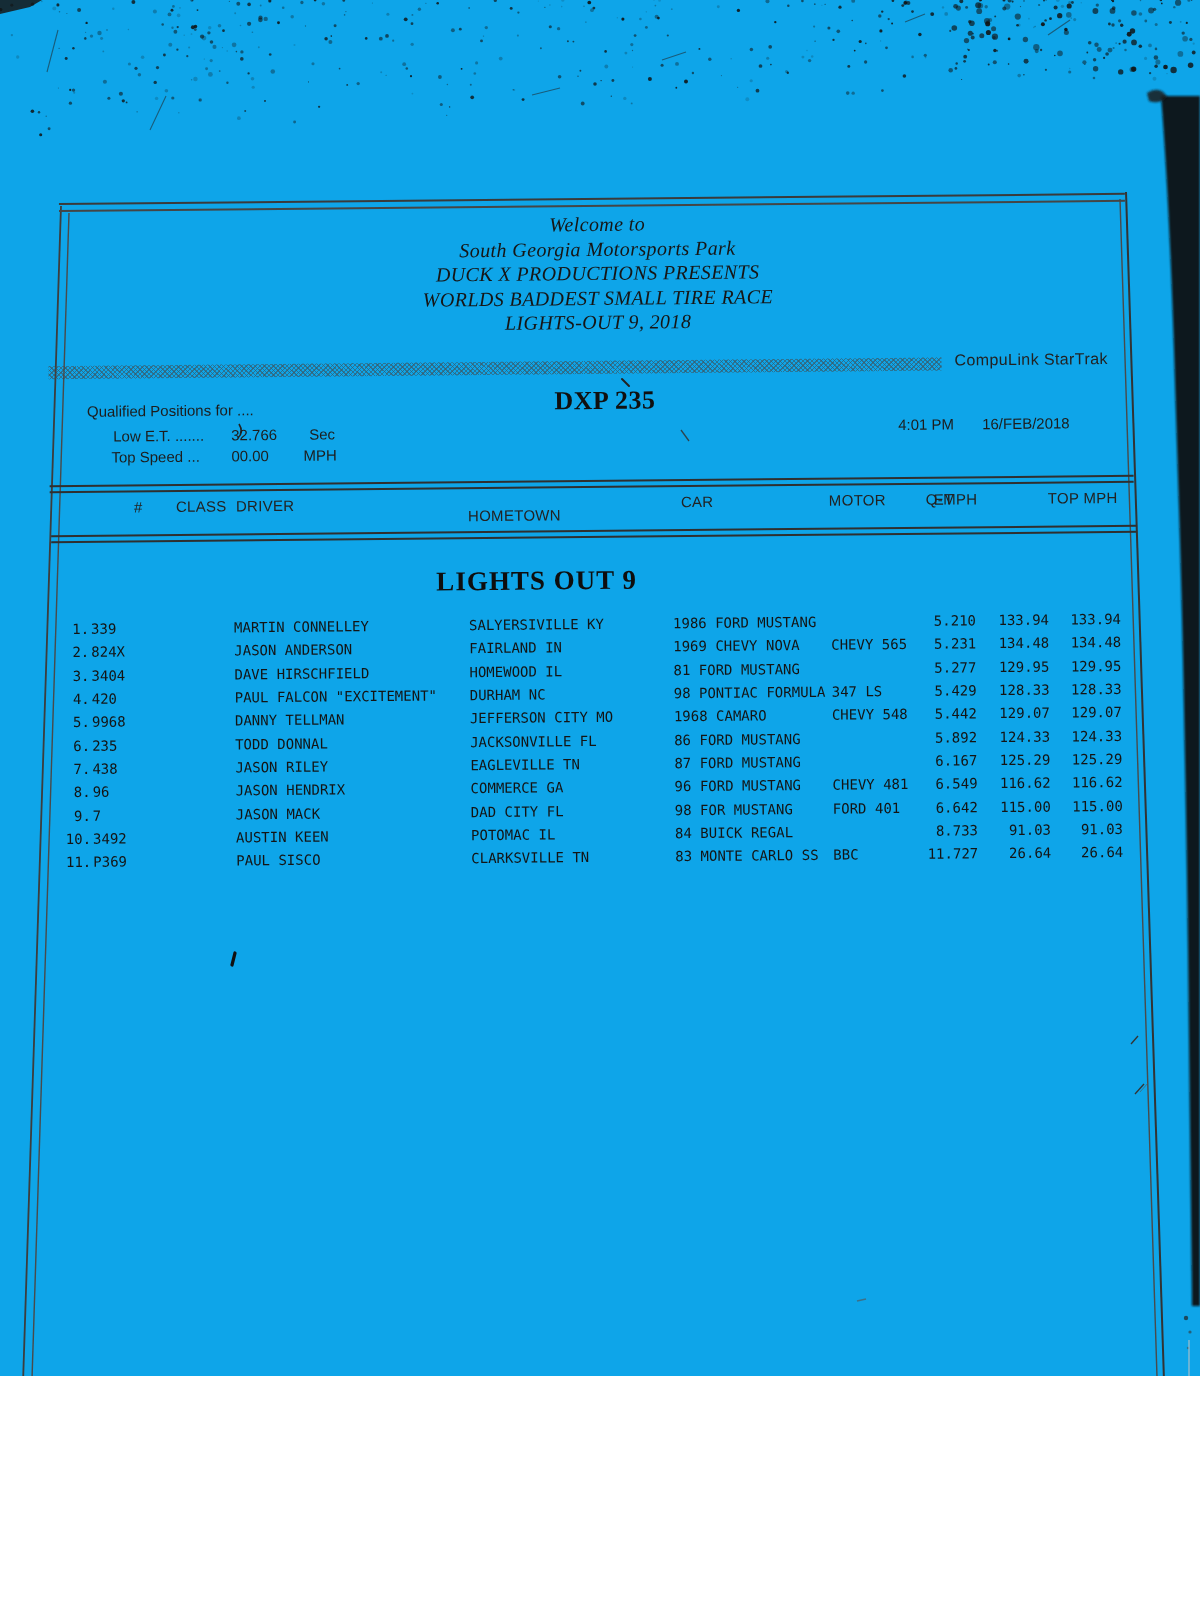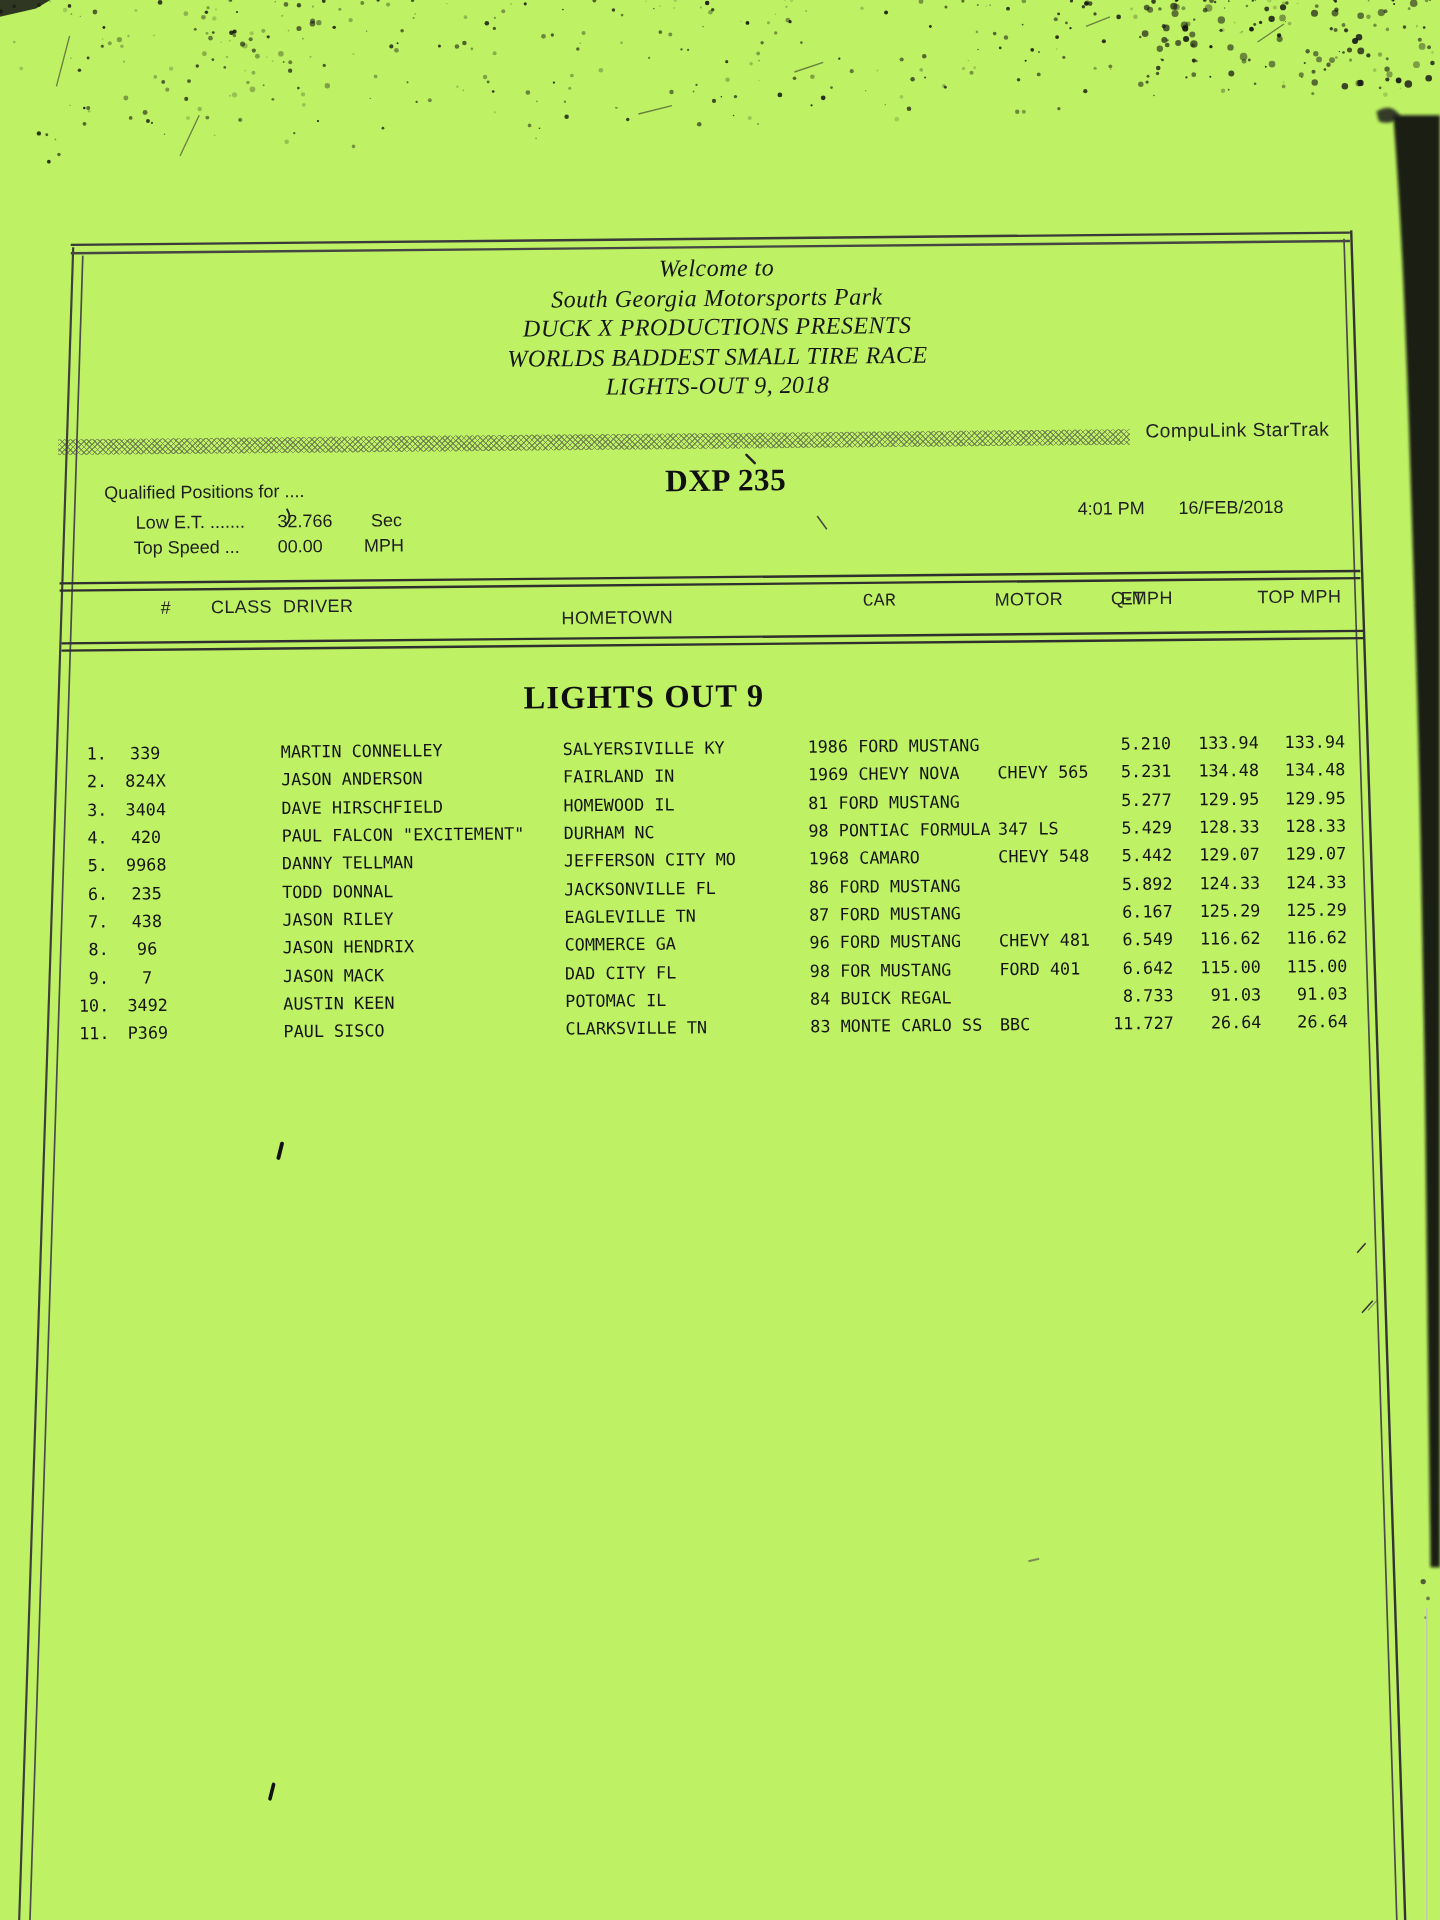--- a/index.html
+++ b/index.html
@@ -1,19 +1,19 @@
 <!DOCTYPE html>
 <html><head>
 <meta charset="utf-8">
 <style>
   * { margin:0; padding:0; box-sizing:border-box; }
   html,body { background:#ffffff; }
   .scan {
-    position:relative; width:1200px; height:1600px;
-    background:#bef264; overflow:hidden;
+    position:relative; width:1200px; height:1376px;
+    background:#0ea5e9; overflow:hidden;
     font-family:"Liberation Sans", sans-serif;
     color:#1b1b1b;
     padding-left:32px;
   }
   svg.overlay { position:absolute; left:0; top:0; width:1200px; height:1600px; pointer-events:none; }
   
   .rot { position:absolute; left:0; top:0; width:1200px; height:1600px;
          transform:rotate(-0.55deg); transform-origin:590px 520px; }
   .abs { position:absolute; }
 
@@ -45,34 +45,34 @@
   .stat-line .val { position:absolute; left:118px; }
   .stat-line .unit { position:absolute; left:196px; }
   .top-speed .val { left:120px; } .top-speed .unit { left:192px; }
   .time { left:899px; top:419px; } .date { left:983px; top:419px; }
 
   
   .colheads { left:0; top:494px; width:1200px; height:20px; font-size:15px;
               letter-spacing:.3px; color:#222; }
   .colheads span { position:absolute; white-space:nowrap; }
   .ch-pos{left:134px;} .ch-class{left:176px;} .ch-driver{left:236px;}
-  .ch-home{left:468px;margin-top:12px;} .ch-car{left:719px;font-family:Liberation Mono, monospace;} .ch-motor{left:829px;}
+  .ch-home{left:468px;margin-top:12px;} .ch-car{left:681px;} .ch-motor{left:829px;}
   .ch-et{left:934px;} .ch-q{left:926px;} .ch-top{left:1048px;}
 
   .section-title { left:386px; top:565px; width:300px; text-align:center;
                    font-family:"Liberation Serif", serif; font-weight:bold;
                    font-size:27px; letter-spacing:1px; color:#0e0e0e; }
 
   
   .rows { left:0; top:616px; width:1200px; }
   .row { position:relative; height:23.35px; width:1200px;
          font-family:"DejaVu Sans Mono", monospace; font-size:14px; color:#141414; }
   .row span { position:absolute; white-space:nowrap; }
   .c-pos   { left:40px;  width:48px; text-align:right; }
-  .c-num   { left:90px;  width:60px; text-align:center; }
+  .c-num   { left:90px;  width:60px; text-align:left; }
   .c-class { left:168px; width:56px; }
   .c-driver{ left:233px; width:232px; }
   .c-home  { left:468px; width:200px; }
   .c-car   { left:672px; width:158px; }
   .c-motor { left:830px; width:96px; }
   .c-et    { left:903px; width:72px; text-align:right; }
   .c-q     { left:976px; width:72px; text-align:right; }
   .c-top   { left:1048px;width:72px; text-align:right; }
 </style>
 </head>

